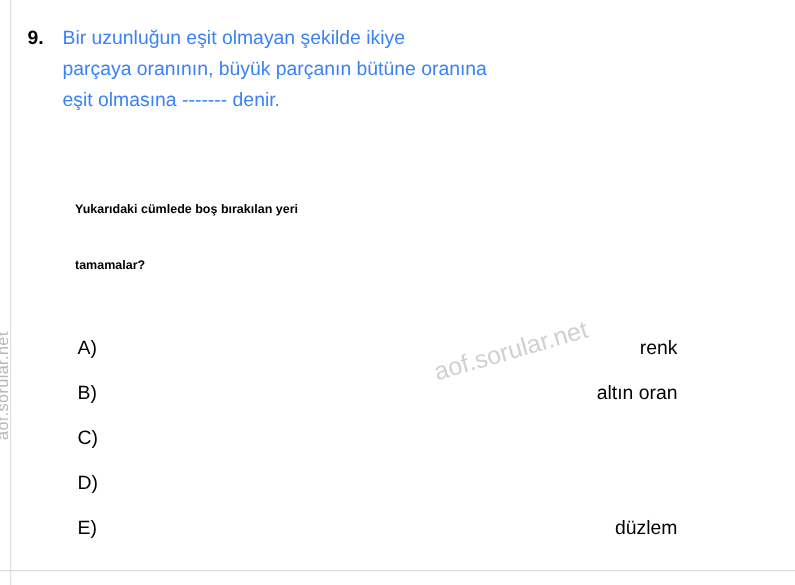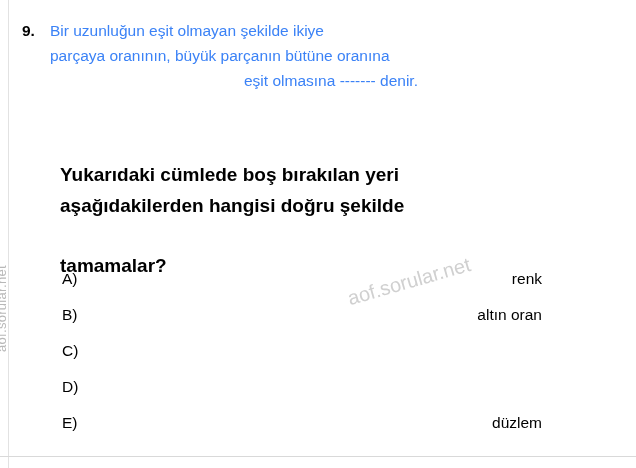--- a/index.html
+++ b/index.html
@@ -60,28 +60,28 @@
   }
   .q-text {
     flex: 1 1 auto;
     font-size: 15.5px;
     line-height: 1.62;
     text-align: justify;
     text-justify: inter-word;
     color: #3b82f6;
   }
   .q-text .last-line {
-    text-align: center;
+    text-align: left;
   }
   .prompt {
     position: absolute;
     left: 60px;
     top: 160px;
     width: 520px;
-    font-size: 19px;
+    font-size: 10px;
     font-weight: bold;
     line-height: 1.62;
     text-align: justify;
     text-justify: inter-word;
     color: #000;
   }
   .prompt .last-line {
     text-align: left;
     margin-top: 29px;
   }
@@ -145,21 +145,20 @@
       <div class="q-text">
         <div>Bir uzunluğun eşit olmayan şekilde ikiye</div>
         <div>parçaya oranının, büyük parçanın bütüne oranına</div>
         <div class="last-line">eşit olmasına ------- denir.</div>
       </div>
     </div>
   </div>
 
   <div class="prompt">
     <div>Yukarıdaki cümlede boş bırakılan yeri</div>
-    <div>aşağıdakilerden hangisi doğru şekilde</div>
     <div class="last-line">tamamalar?</div>
   </div>
 
   <div class="options">
     <div class="option">
       <span class="opt-letter">A)</span>
       <span class="opt-label">renk</span>
     </div>
     <div class="option">
       <span class="opt-letter">B)</span>

